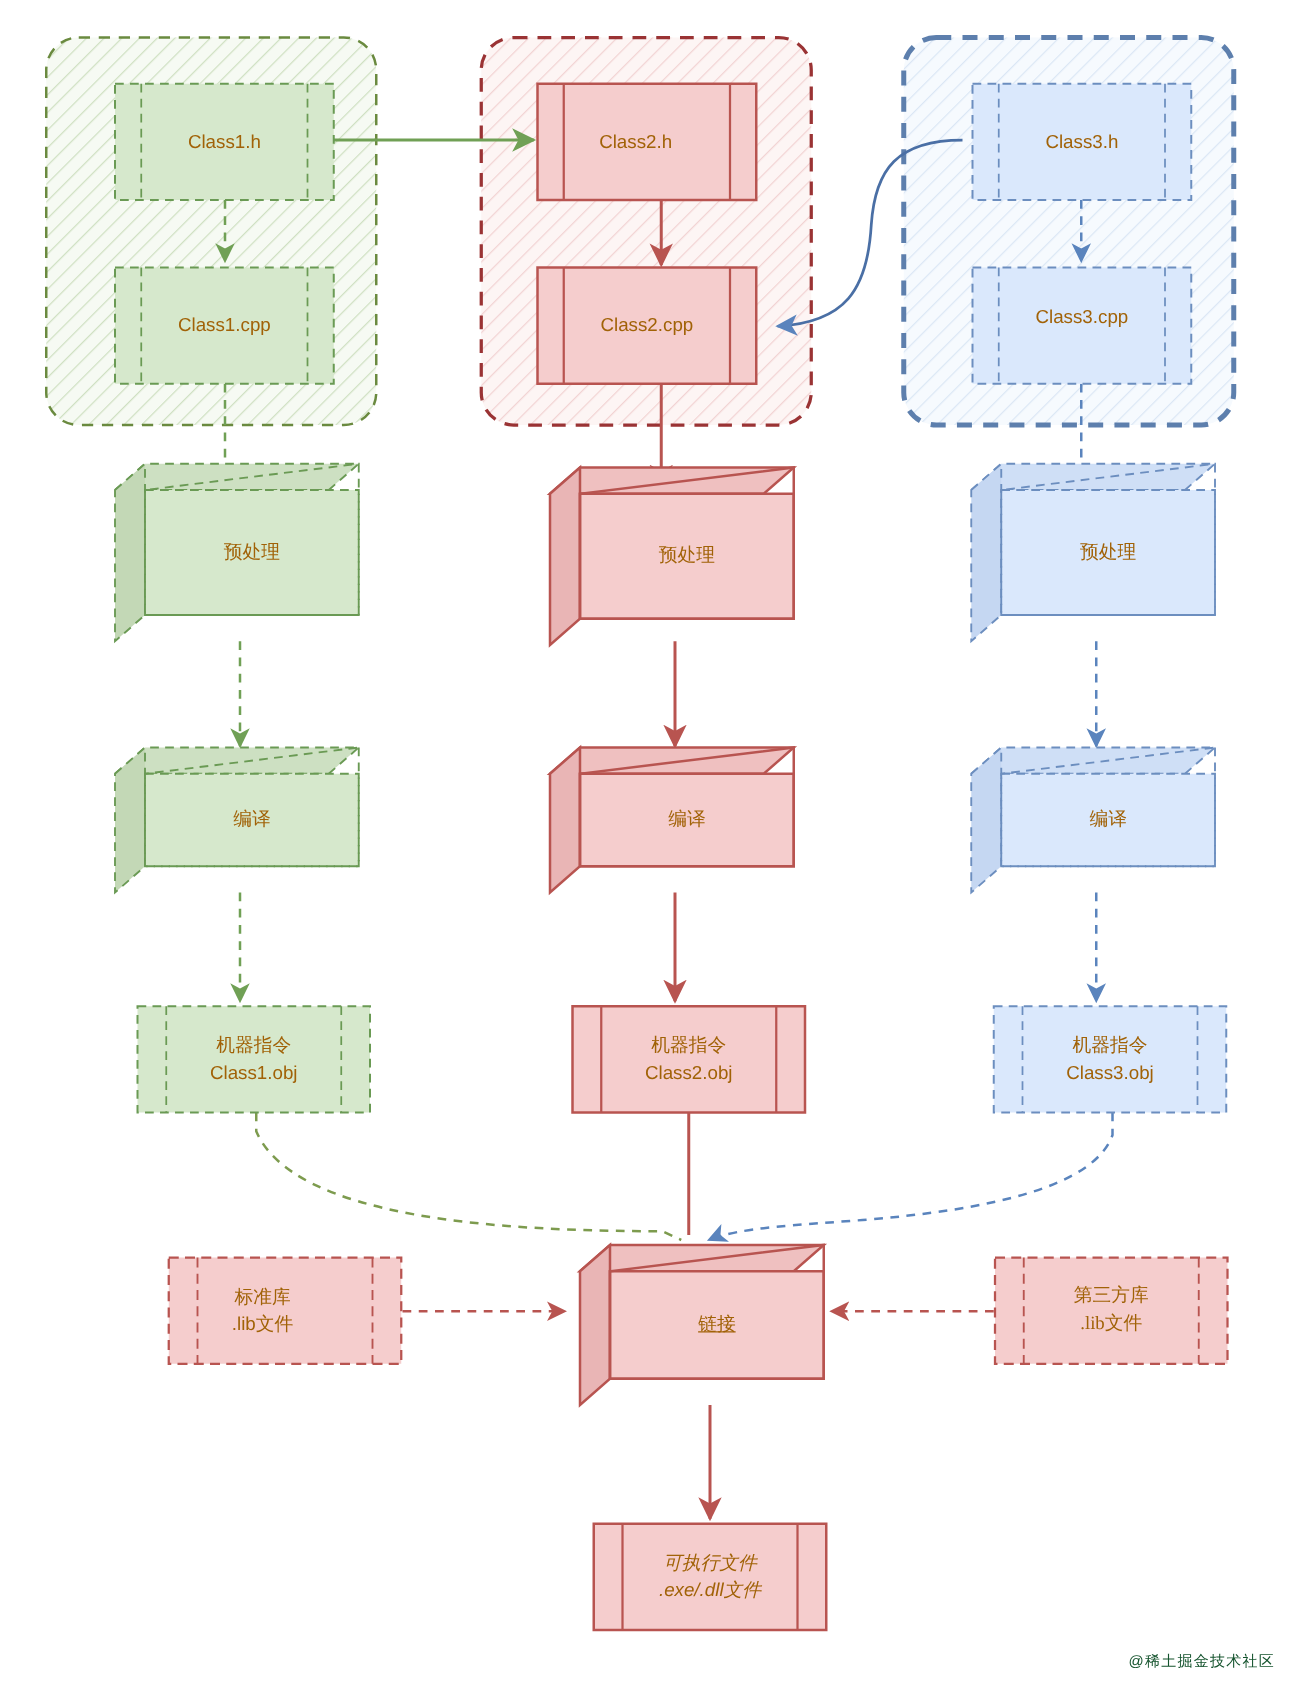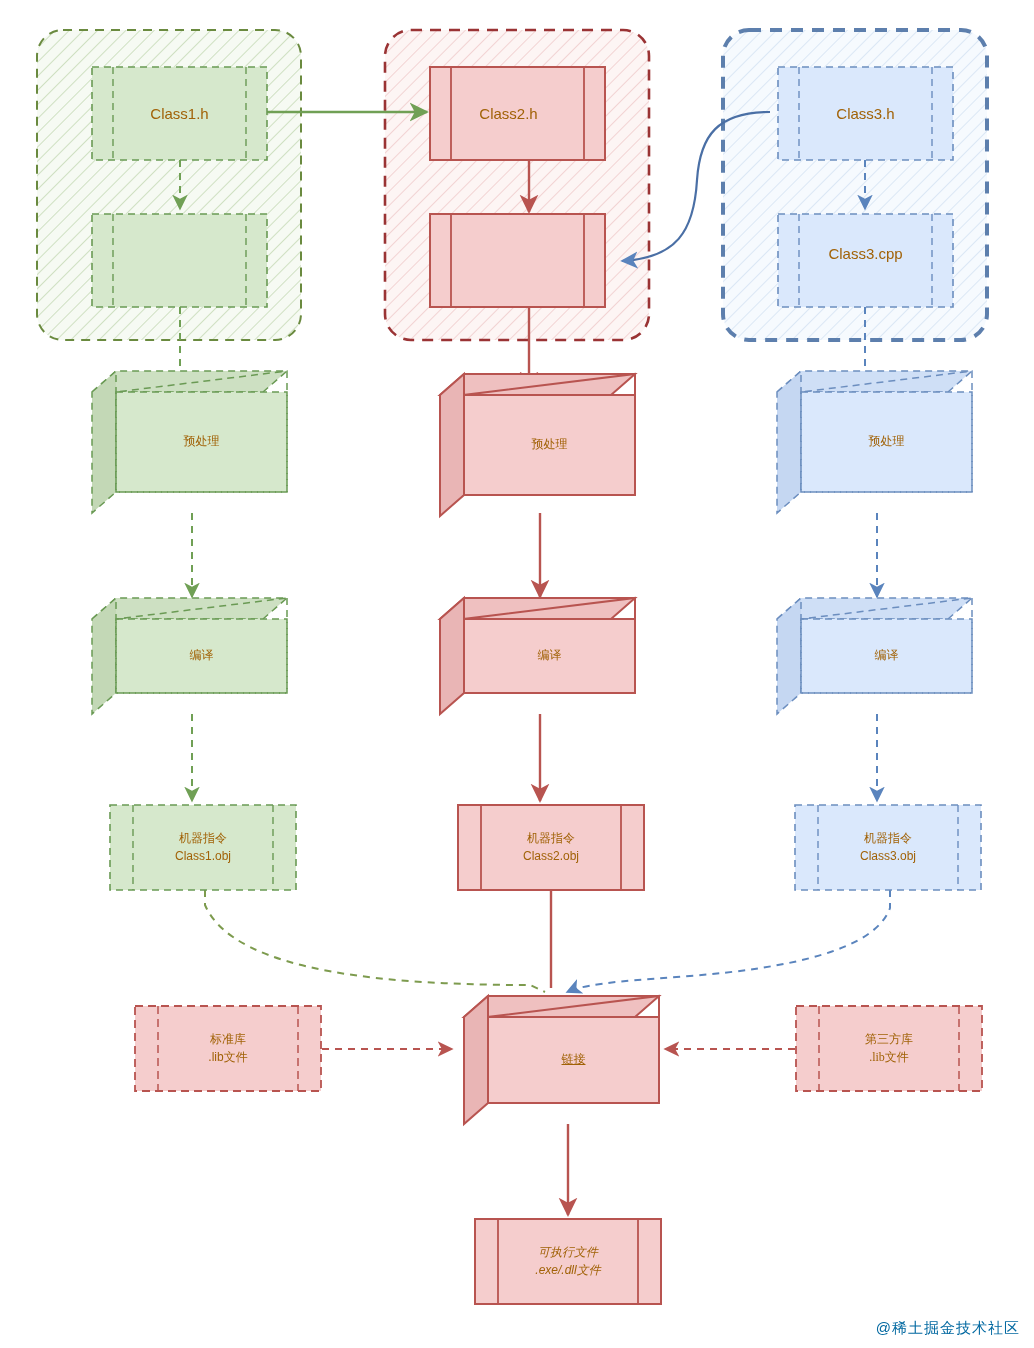--- a/index.html
+++ b/index.html
@@ -3,22 +3,22 @@
 <meta charset="utf-8">
 <style>
   html,body{margin:0;padding:0;background:#ffffff;}
   body{width:1034px;height:1348px;position:relative;overflow:hidden;
        font-family:"Liberation Sans","DejaVu Sans",sans-serif;}
   #stage{position:absolute;left:0;top:0;width:1034px;height:1348px;}
   svg{position:absolute;left:0;top:0;width:1034px;height:1348px;}
   .lbl{position:absolute;display:flex;align-items:center;justify-content:center;
        text-align:center;color:#a16207;font-size:15px;line-height:1.45;
        pointer-events:none;white-space:pre-line;}
-  .lbl.cn{font-size:12px;}
-  .wm{position:absolute;right:14px;bottom:10px;color:#0369a1;font-size:15px;
+  .lbl.cn{font-size:15px;}
+  .wm{position:absolute;right:14px;bottom:10px;color:#14532d;font-size:12px;
       letter-spacing:1px;}
 </style>
 </head>
 <body>
 
 <div id="stage">
 
 <svg viewBox="0 0 1034 1348">
   <defs>
     <pattern id="hatchG" width="10" height="10" patternTransform="rotate(45)" patternUnits="userSpaceOnUse">
@@ -190,40 +190,42 @@
   </g>
 
   <g>
     <rect x="475" y="1219" width="186" height="85" fill="#f5cdcd" stroke="#b85450" stroke-width="2"></rect>
     <line x1="498" y1="1219" x2="498" y2="1304" stroke="#b85450" stroke-width="1.8"></line>
     <line x1="638" y1="1219" x2="638" y2="1304" stroke="#b85450" stroke-width="1.8"></line>
   </g>
 </svg>
 
 <div class="lbl" style="left:92px;top:67px;width:175px;height:93px;">Class1.h</div>
+<div class="lbl" style="left:92px;top:214px;width:175px;height:93px;">Class1.cpp</div>
 <div class="lbl" style="left:430px;top:67px;width:157px;height:93px;">Class2.h</div>
+<div class="lbl" style="left:430px;top:214px;width:175px;height:93px;">Class2.cpp</div>
 <div class="lbl" style="left:778px;top:67px;width:175px;height:93px;border-radius:14px;">Class3.h</div>
 <div class="lbl" style="left:778px;top:214px;width:175px;height:80px;">Class3.cpp</div>
 
 <div class="lbl cn" style="left:116px;top:392px;width:171px;height:100px;">预处理</div>
 <div class="lbl cn" style="left:464px;top:395px;width:171px;height:100px;">预处理</div>
 <div class="lbl cn" style="left:801px;top:392px;width:171px;height:100px;">预处理</div>
 
 <div class="lbl cn" style="left:116px;top:619px;width:171px;height:74px;">编译</div>
 <div class="lbl cn" style="left:464px;top:619px;width:171px;height:74px;">编译</div>
 <div class="lbl cn" style="left:801px;top:619px;width:171px;height:74px;">编译</div>
 
 <div class="lbl cn" style="left:110px;top:805px;width:186px;height:85px;">机器指令
 Class1.obj</div>
 <div class="lbl cn" style="left:458px;top:805px;width:186px;height:85px;">机器指令
 Class2.obj</div>
 <div class="lbl cn" style="left:795px;top:805px;width:186px;height:85px;">机器指令
 Class3.obj</div>
 
-<div class="lbl cn" style="left:135px;top:1006px;width:186px;height:85px;">标准库
+<div class="lbl cn" style="left:117px;top:1006px;width:186px;height:85px;">标准库
 .lib文件</div>
 <div class="lbl cn" style="left:796px;top:1006px;width:186px;height:85px;font-family:Liberation Serif, serif;">第三方库
 .lib文件</div>
 
 <div class="lbl cn" style="left:488px;top:1017px;width:171px;height:86px;text-decoration:underline;">链接</div>
 <div class="lbl cn" style="left:475px;top:1219px;width:186px;height:85px;font-style:italic;">可执行文件
 .exe/.dll文件</div>
 
 <div class="wm">@稀土掘金技术社区</div>
 

